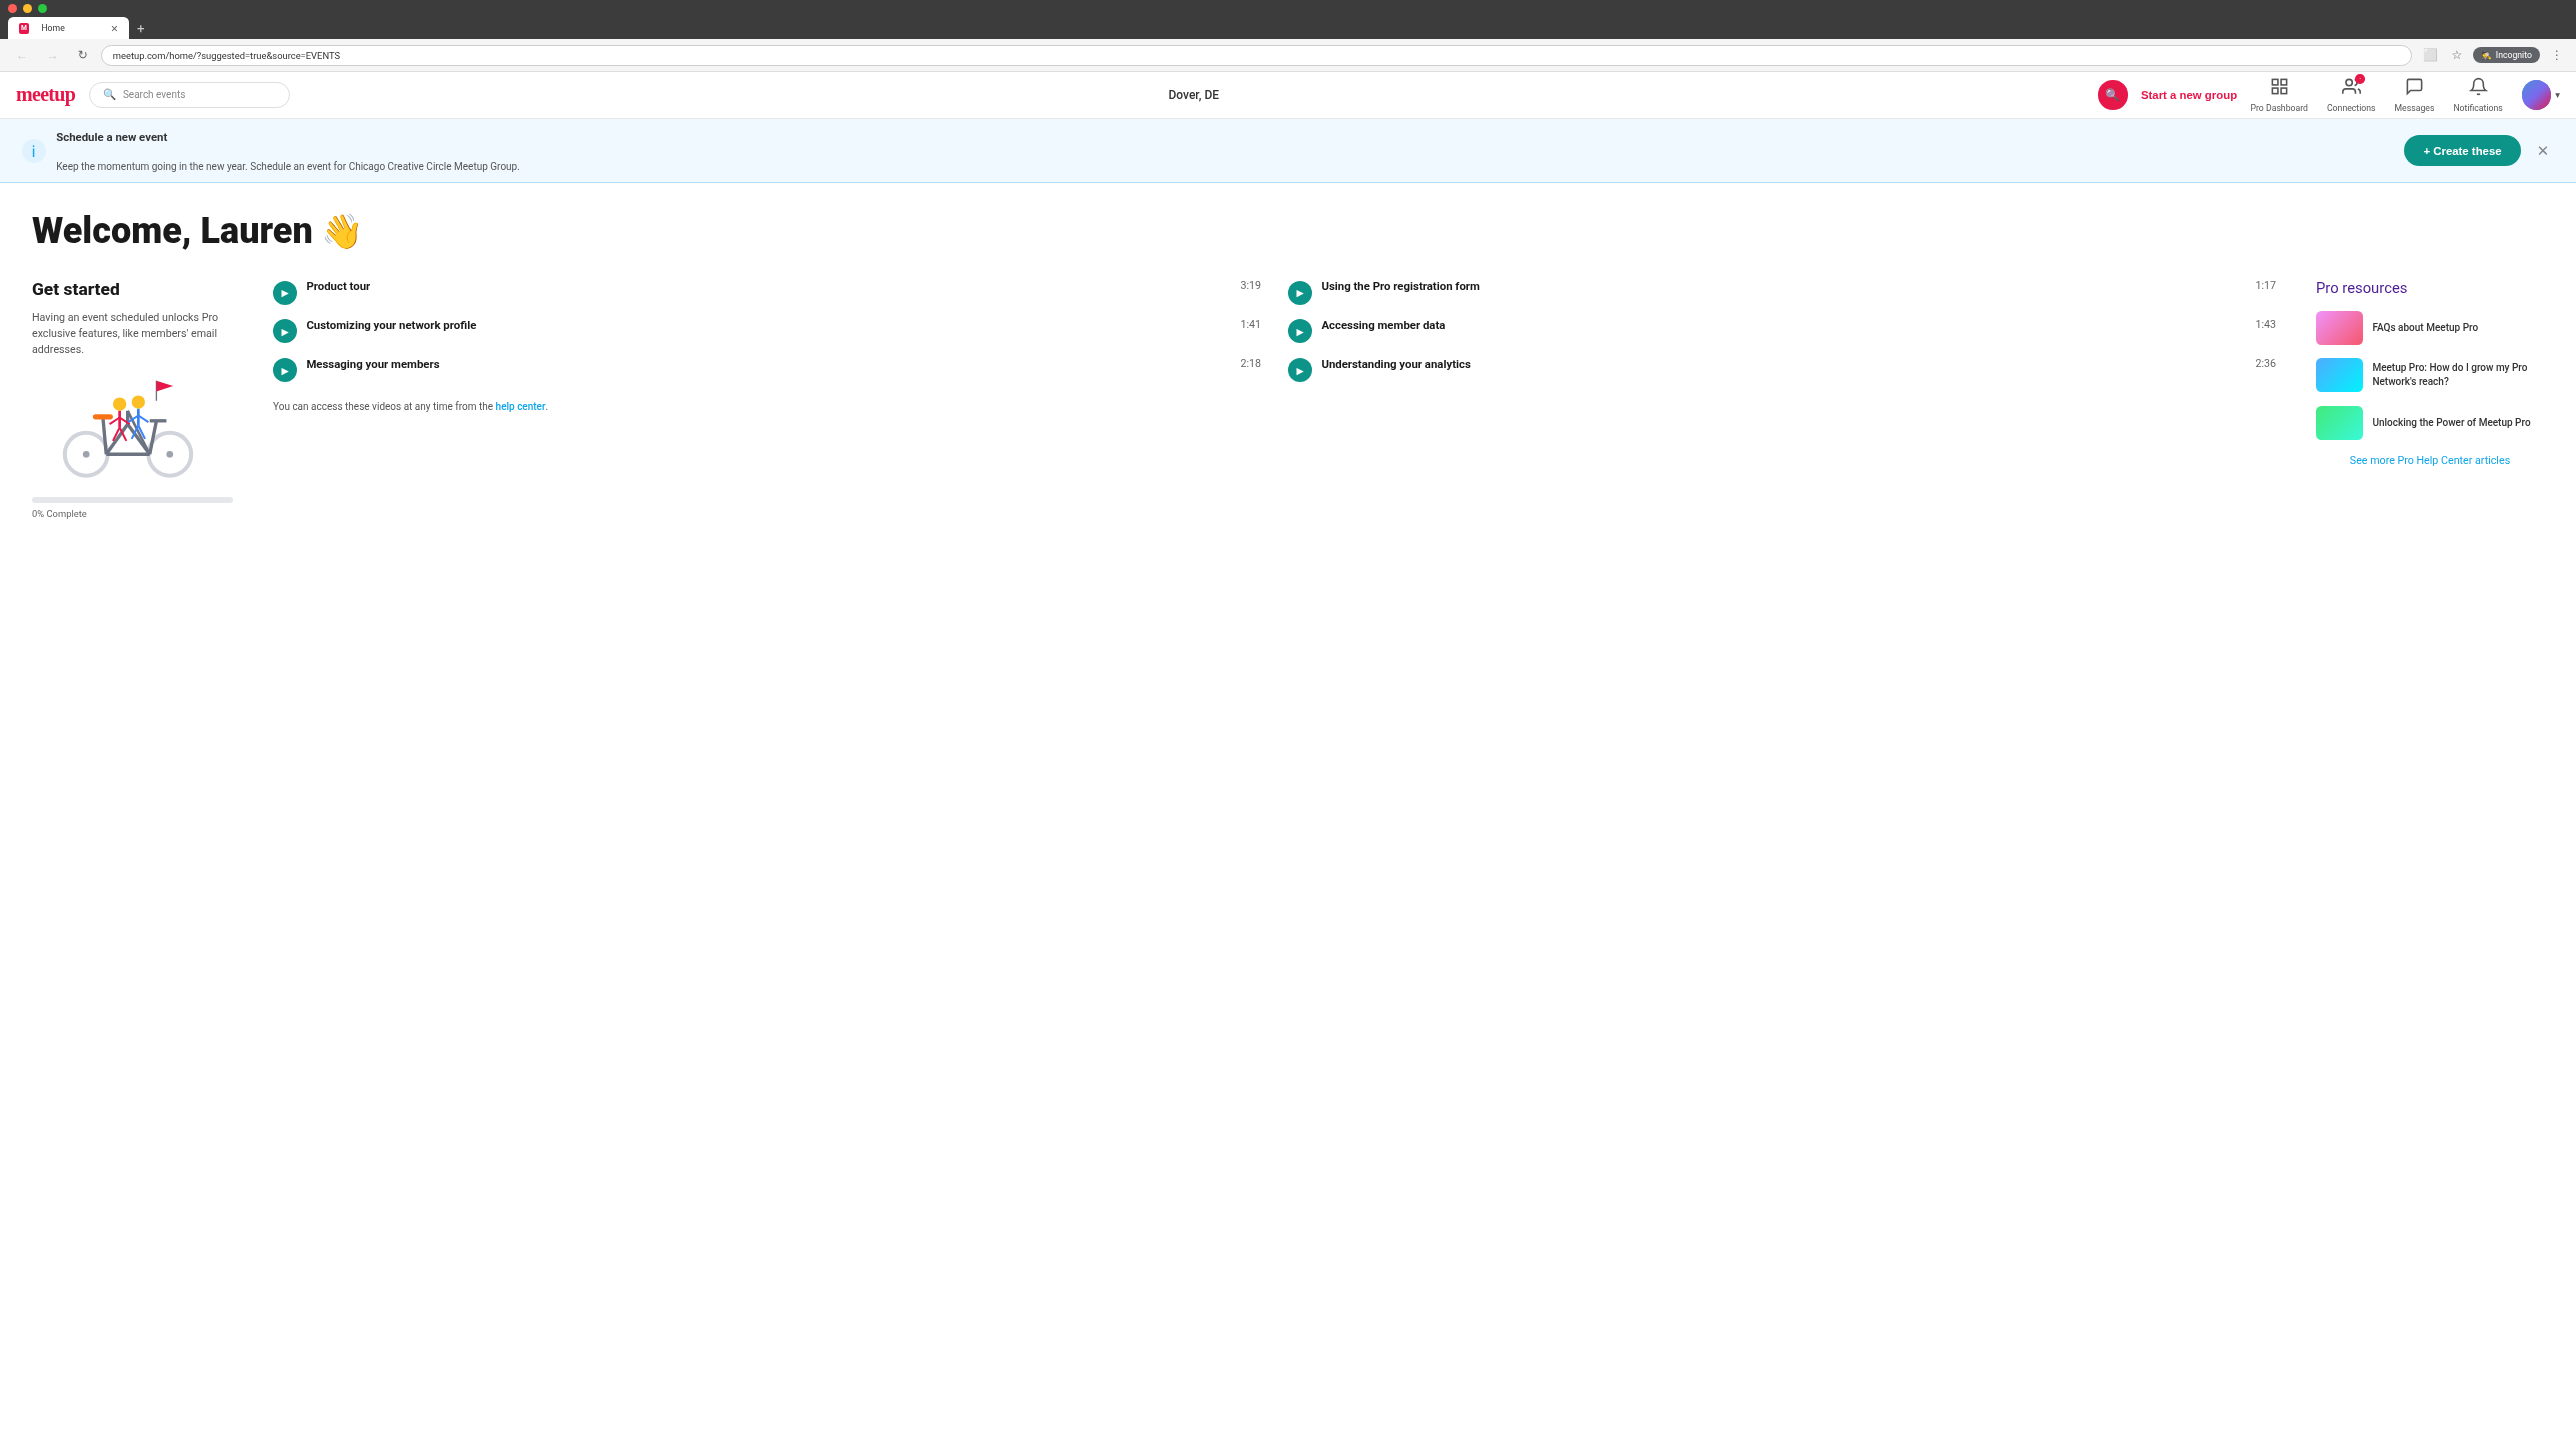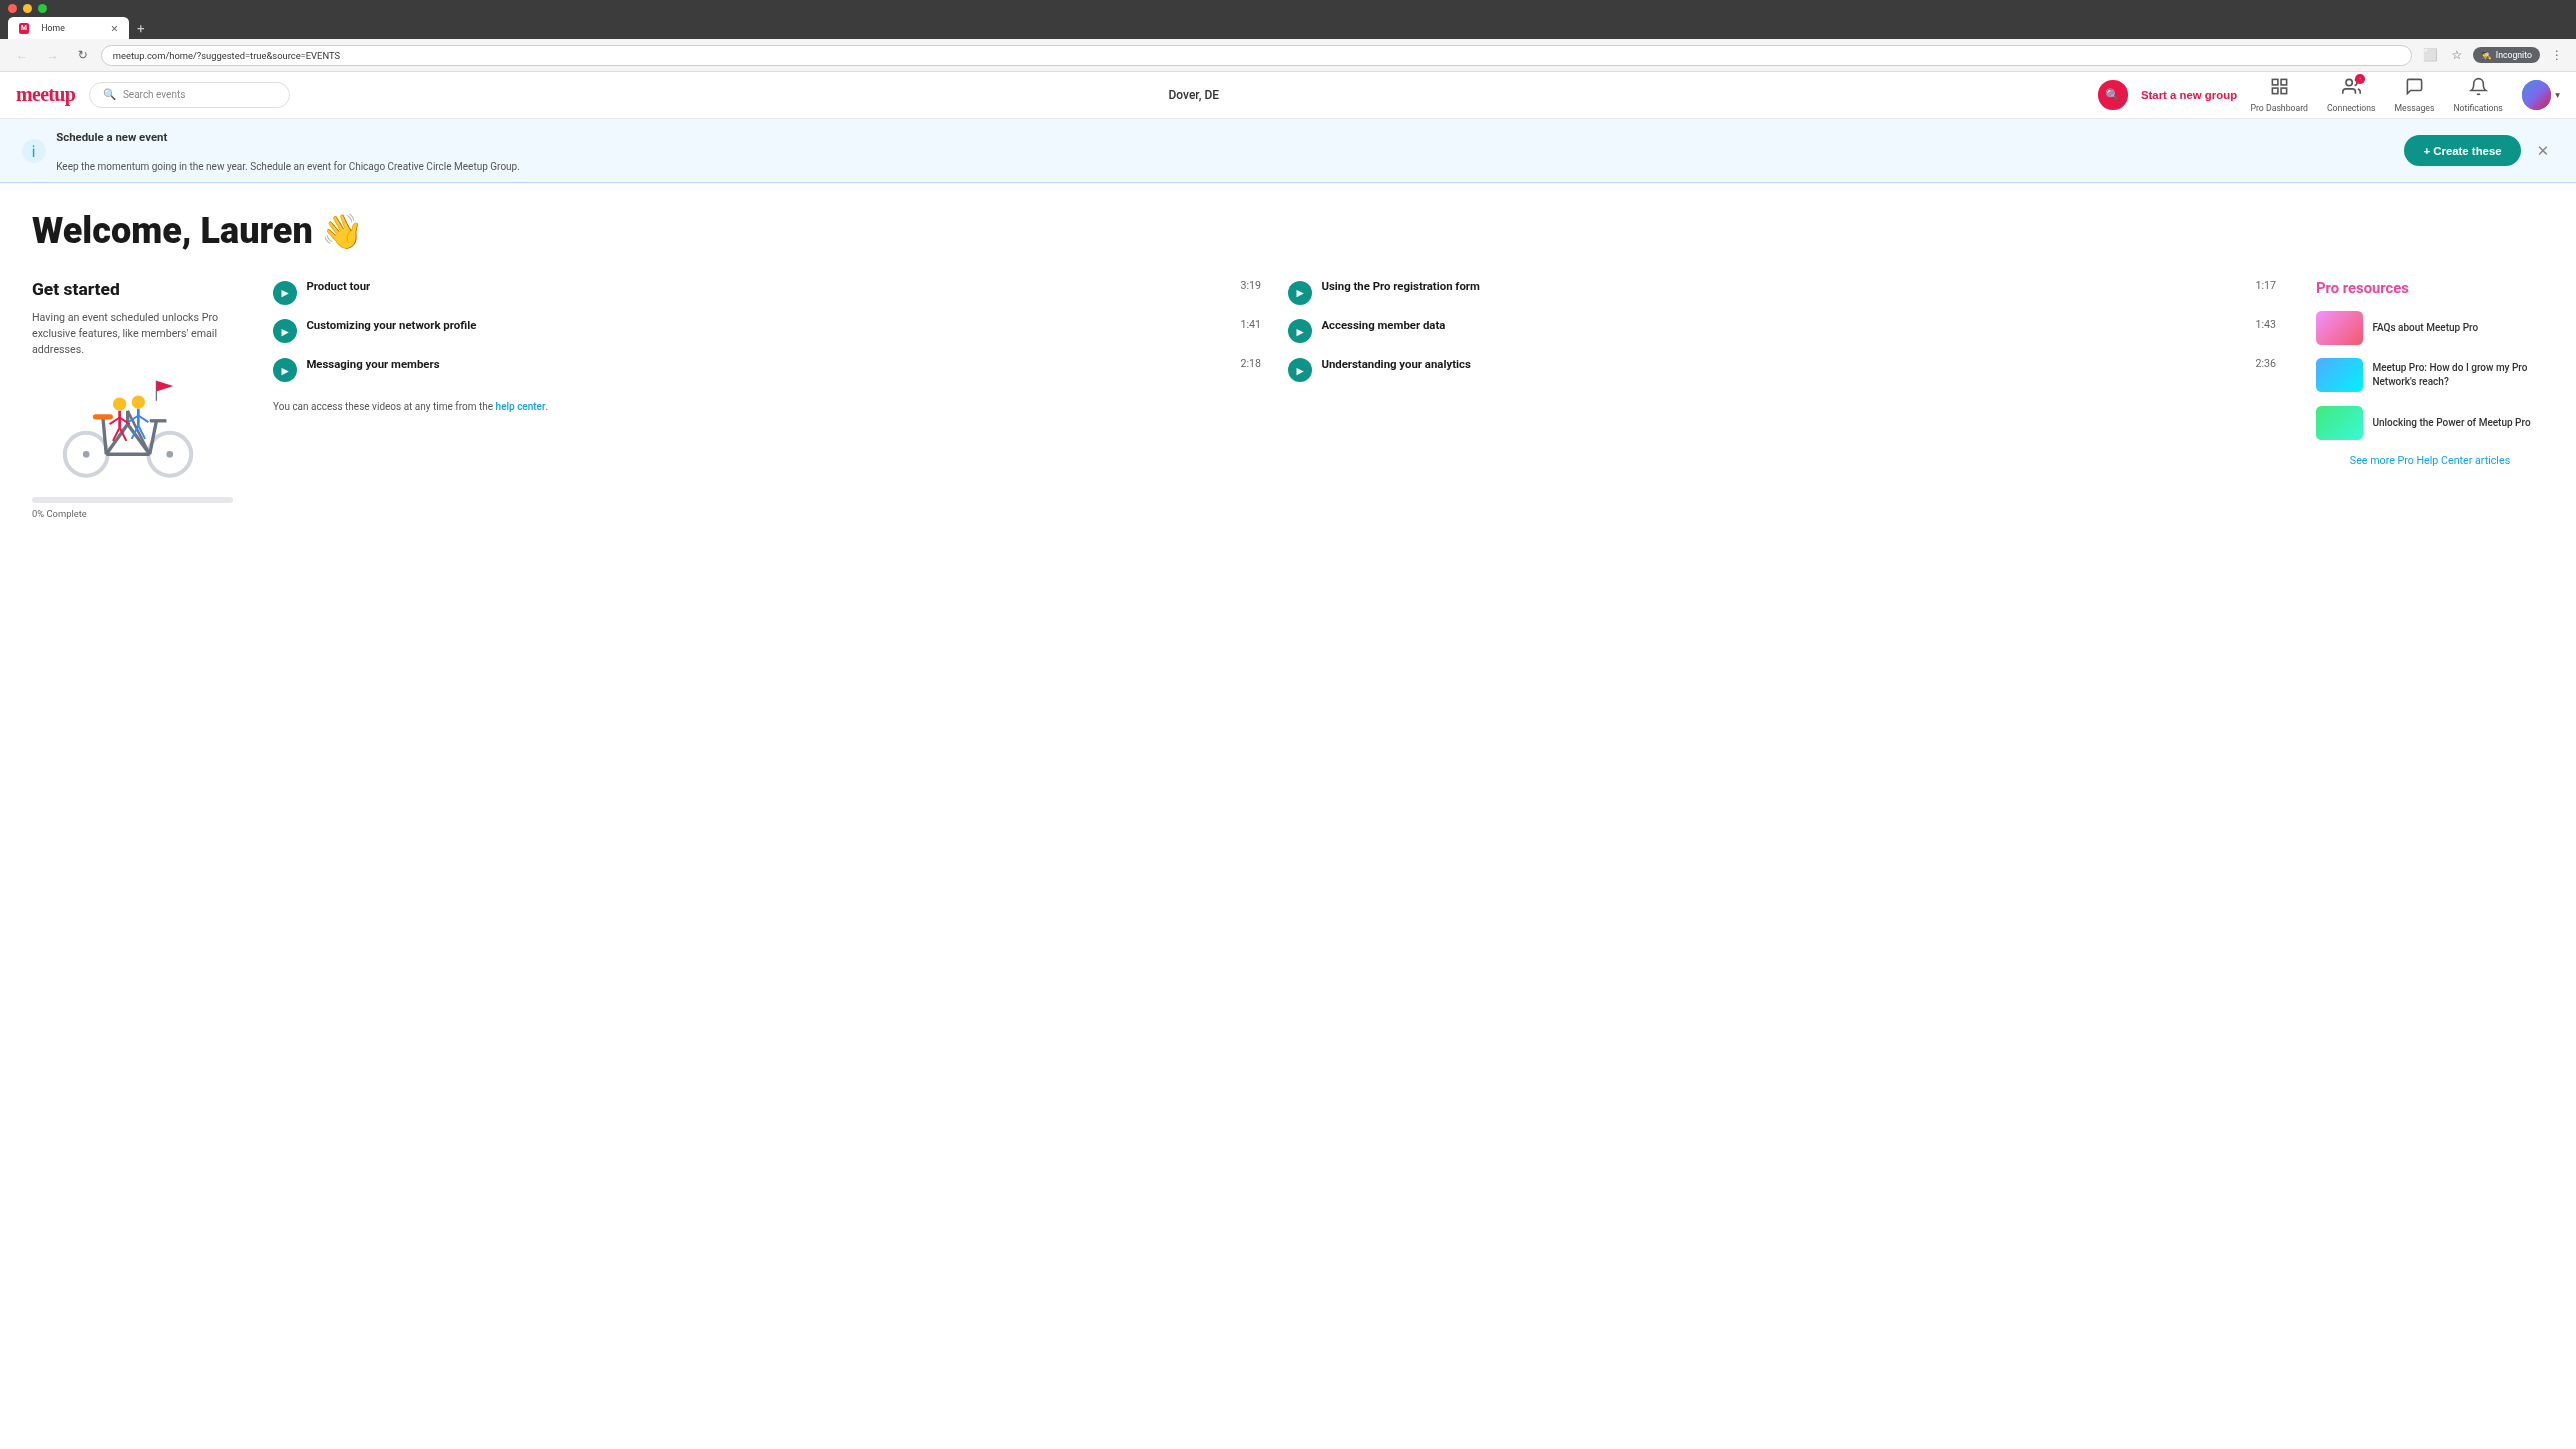--- a/index.html
+++ b/index.html
@@ -74,21 +74,21 @@
     .videos-grid { display: grid; grid-template-columns: 1fr 1fr; gap: 13.4px 27px; margin-bottom: 19px; }
     .video-item { display: flex; align-items: flex-start; gap: 9.4px; }
     .play-btn { width: 24px; height: 24px; border-radius: 50%; background: #0d9488; display: flex; align-items: center; justify-content: center; color: white; flex-shrink: 0; cursor: pointer; font-size: 9.4px; margin-top: 1.3px; }
     .video-title { font-size: 11.4px; font-weight: 700; color: #1a1a1a; line-height: 1.3; }
     .video-duration { font-size: 10.7px; color: #666; white-space: nowrap; flex-shrink: 0; }
     .video-text-time { display: flex; align-items: flex-start; justify-content: space-between; gap: 8px; flex: 1; }
     .help-text { font-size: 10px; color: #555; margin-top: 5.4px; }
     .help-link { color: #0ea5e9; text-decoration: none; font-weight: 500; }
 
     
-    .pro-resources h2 { font-size: 14.8px; font-weight: 700; color: #ec4899; margin-bottom: 13.4px; }
+    .pro-resources h2 { font-size: 14.8px; font-weight: 400; color: #4c1d95; margin-bottom: 13.4px; }
     .resource-item { display: flex; align-items: center; gap: 9.4px; margin-bottom: 13.4px; cursor: pointer; }
     .resource-thumb { width: 47px; height: 34px; border-radius: 5.4px; object-fit: cover; flex-shrink: 0; overflow: hidden; }
     .thumb-1 { background: linear-gradient(135deg, #f093fb 0%, #f5576c 100%); }
     .thumb-2 { background: linear-gradient(135deg, #4facfe 0%, #00f2fe 100%); }
     .thumb-3 { background: linear-gradient(135deg, #43e97b 0%, #38f9d7 100%); }
     .resource-title { font-size: 10px; color: #333; line-height: 1.4; font-weight: 500; }
     .see-more-link { color: #0ea5e9; font-size: 10.7px; text-align: center; display: block; margin-top: 10.7px; text-decoration: none; line-height: 1.5; }
 
     
     .logo-text { font-family: 'Georgia', serif; font-weight: 900; font-size: 20px; color: #e8174a; letter-spacing: -0.7px; }

